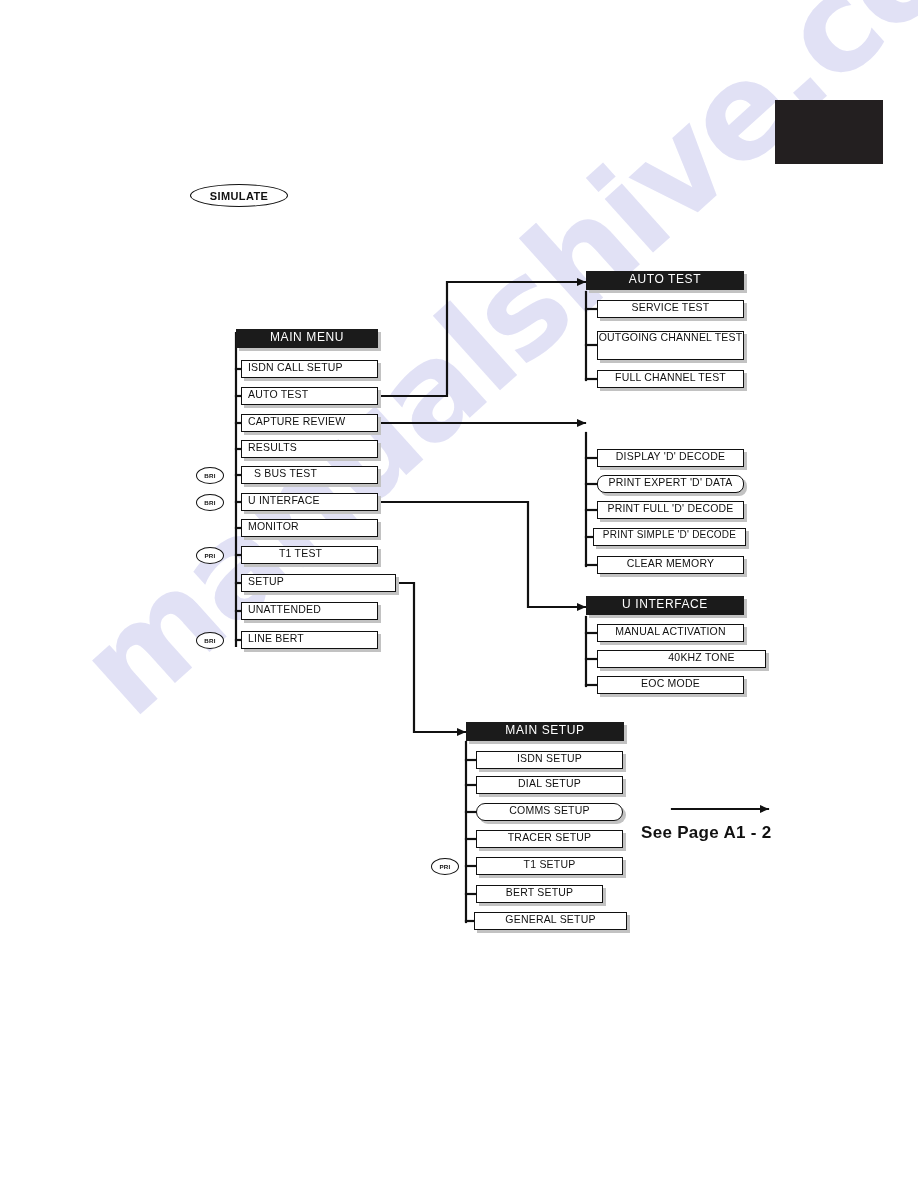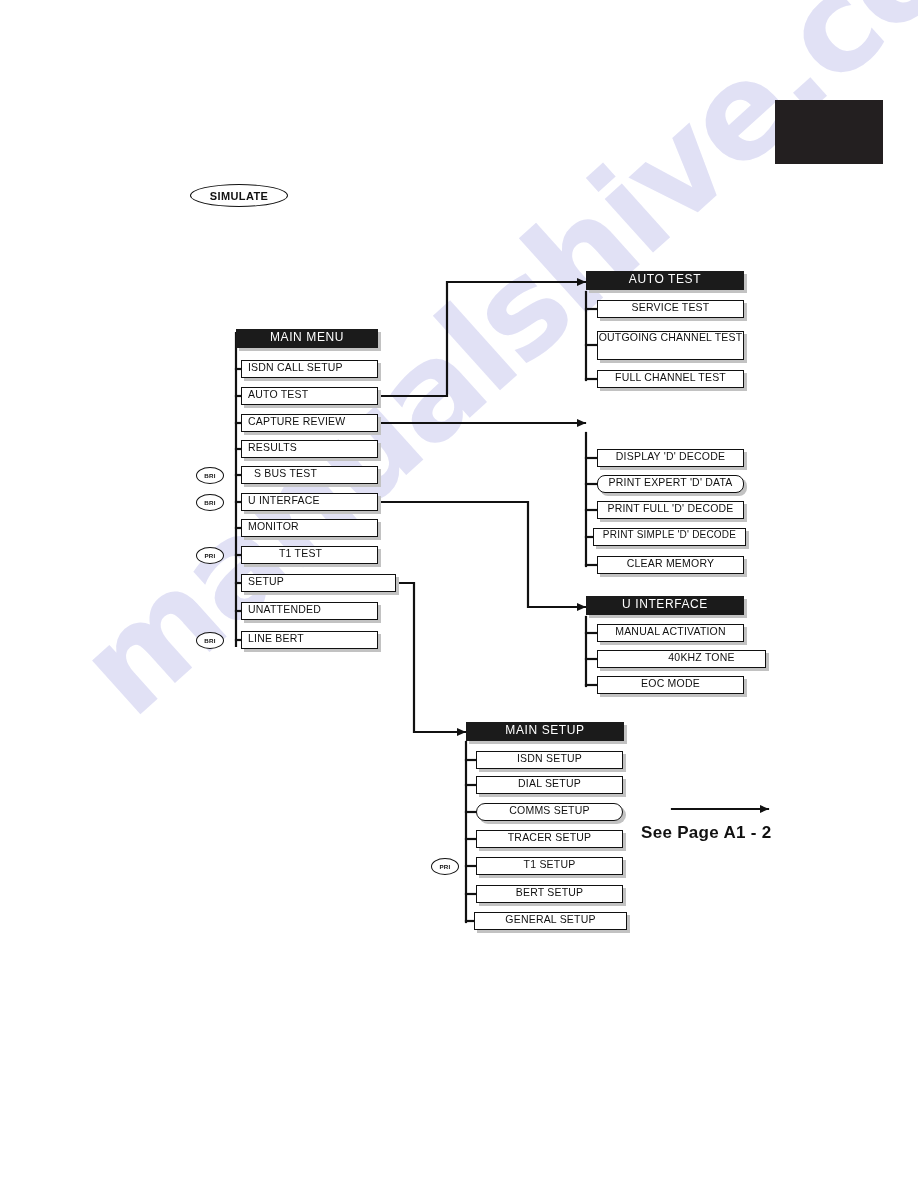--- a/index.html
+++ b/index.html
@@ -303,21 +303,21 @@
   </div>
   <div class="node center" style="left:476px;top:803px;width:147px;height:18px;border-radius:9px;">
     <span>COMMS  SETUP</span>
   </div>
   <div class="node center" style="left:476px;top:830px;width:147px;height:18px;">
     <span>TRACER SETUP</span>
   </div>
   <div class="node center" style="left:476px;top:857px;width:147px;height:18px;">
     <span>T1 SETUP</span>
   </div>
-  <div class="node center" style="left:476px;top:885px;width:147px;height:18px;">
+  <div class="node center" style="left:476px;top:885px;width:127px;height:18px;">
     <span>BERT SETUP</span>
   </div>
   <div class="node center" style="left:474px;top:912px;width:153px;height:18px;">
     <span>GENERAL  SETUP</span>
   </div>
 
   <div class="tag" style="left:431px;top:858px;width:26px;height:15px;">
     <span>PRI</span>
   </div>
 

